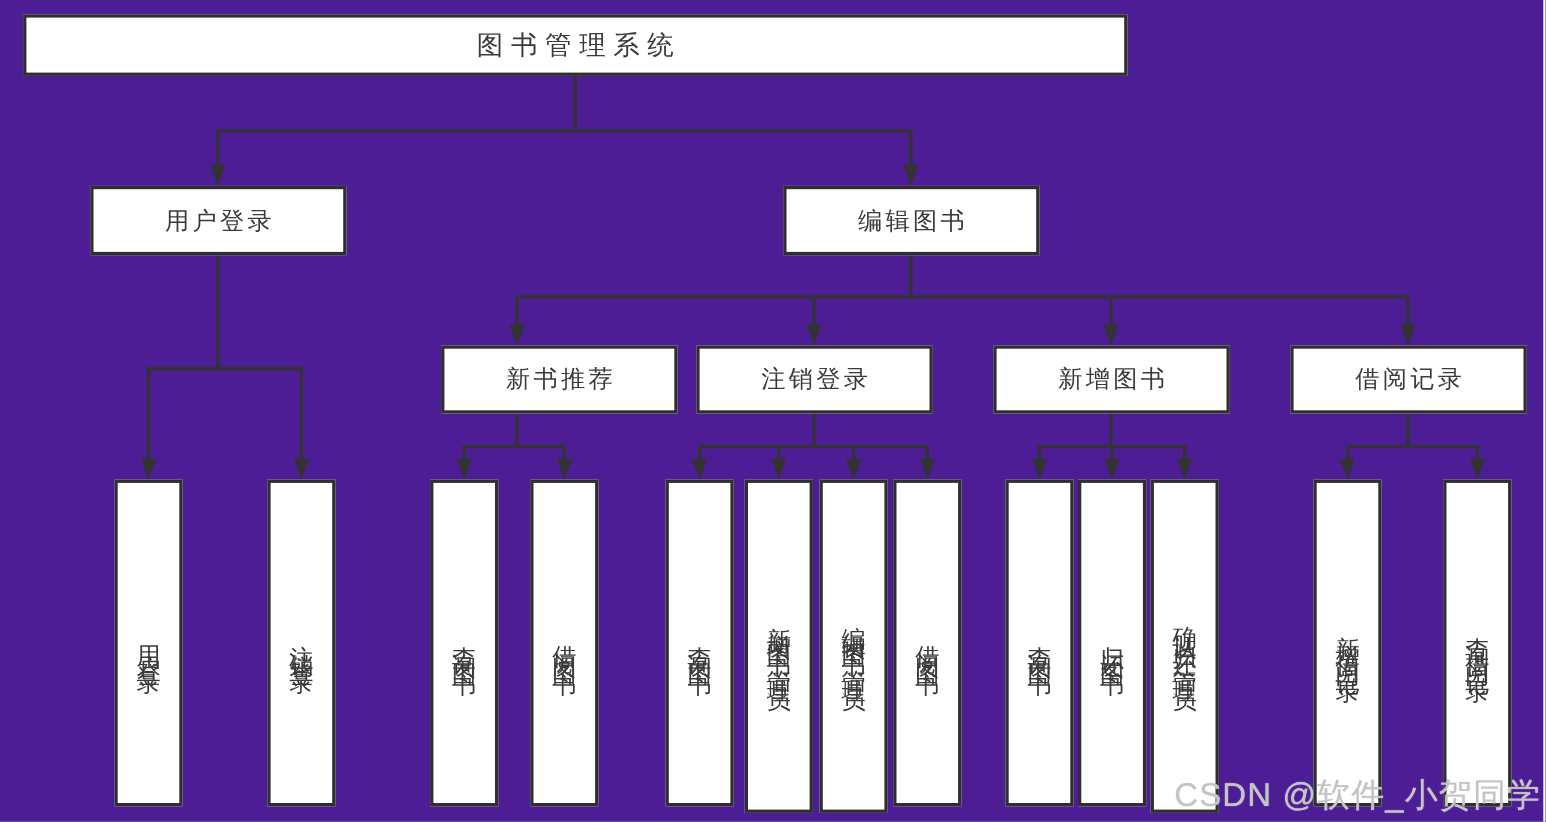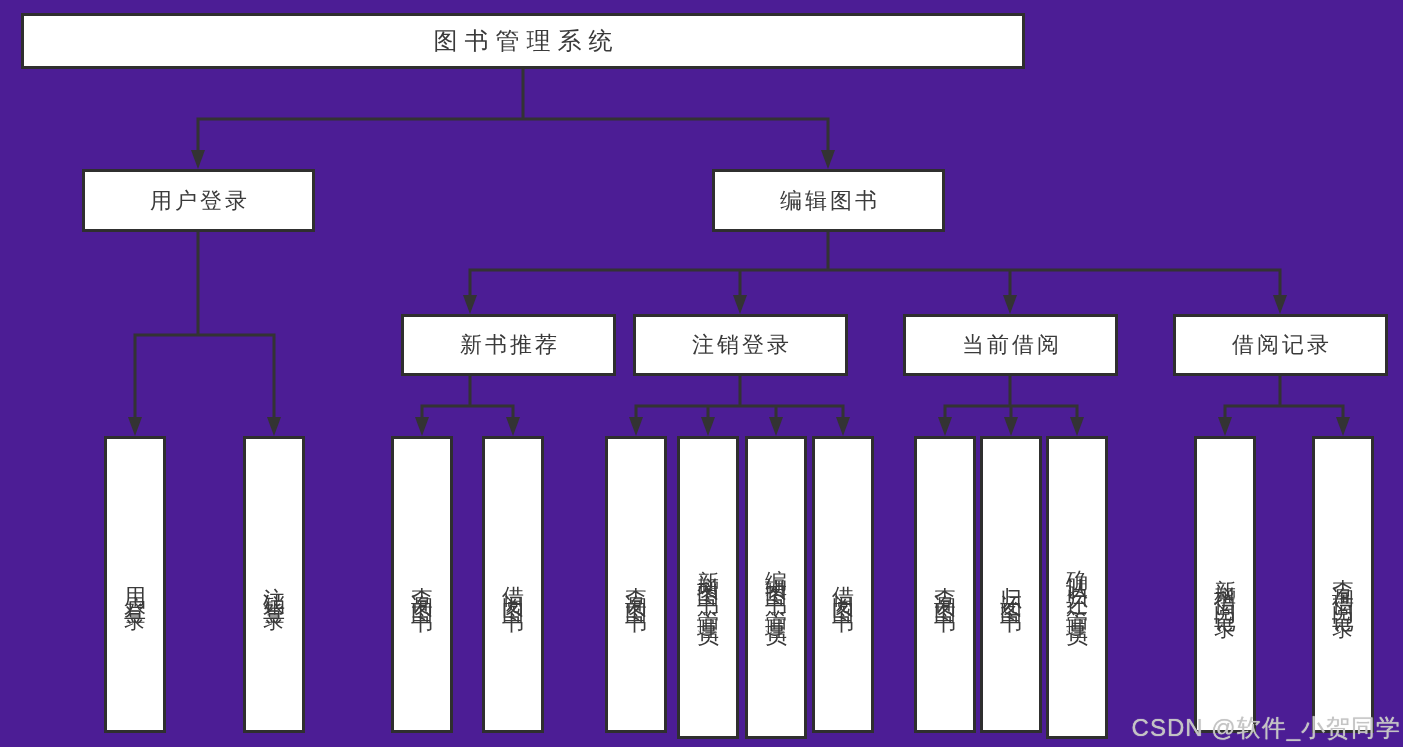--- a/index.html
+++ b/index.html
@@ -50,21 +50,21 @@
   }
   .vtext {
     writing-mode: vertical-rl;
     text-orientation: mixed;
     letter-spacing: 8px;
     white-space: nowrap;
   }
   .watermark {
     position: absolute;
     right: 2px; bottom: 3px;
-    font-size: 24px;
+    font-size: 30px;
     color: #c4c4c4;
     letter-spacing: 1px;
     z-index: 3;
     text-shadow: 0 0 1px #d8d8d8;
   }
 </style>
 </head>
 <body>
 
 <div class="stage">
@@ -119,21 +119,21 @@
     </g>
   </svg>
 
   <div class="box rootbox" style="left:21px; top:13px; width:1004px; height:56px;">图书管理系统</div>
 
   <div class="box hbox" style="left:82px; top:169px; width:233px; height:63px;">用户登录</div>
   <div class="box hbox" style="left:712px; top:169px; width:233px; height:63px;">编辑图书</div>
 
   <div class="box hbox" style="left:363px; top:314px; width:215px; height:62px;margin-left:38px;">新书推荐</div>
   <div class="box hbox" style="left:633px; top:314px; width:215px; height:62px;">注销登录</div>
-  <div class="box hbox" style="left:903px; top:314px; width:215px; height:62px;">当前借阅</div>
+  <div class="box hbox" style="left:903px; top:314px; width:215px; height:62px;">新增图书</div>
   <div class="box hbox" style="left:1173px; top:314px; width:215px; height:62px;">借阅记录</div>
 
   <div class="box leaf" style="left:104px; top:436px; width:62px; height:297px;">
     <span class="vtext">用户登录</span>
   </div>
   <div class="box leaf" style="left:243px; top:436px; width:62px; height:297px;">
     <span class="vtext">注销登录</span>
   </div>
 
   <div class="box leaf" style="left:391px; top:436px; width:62px; height:297px;">

